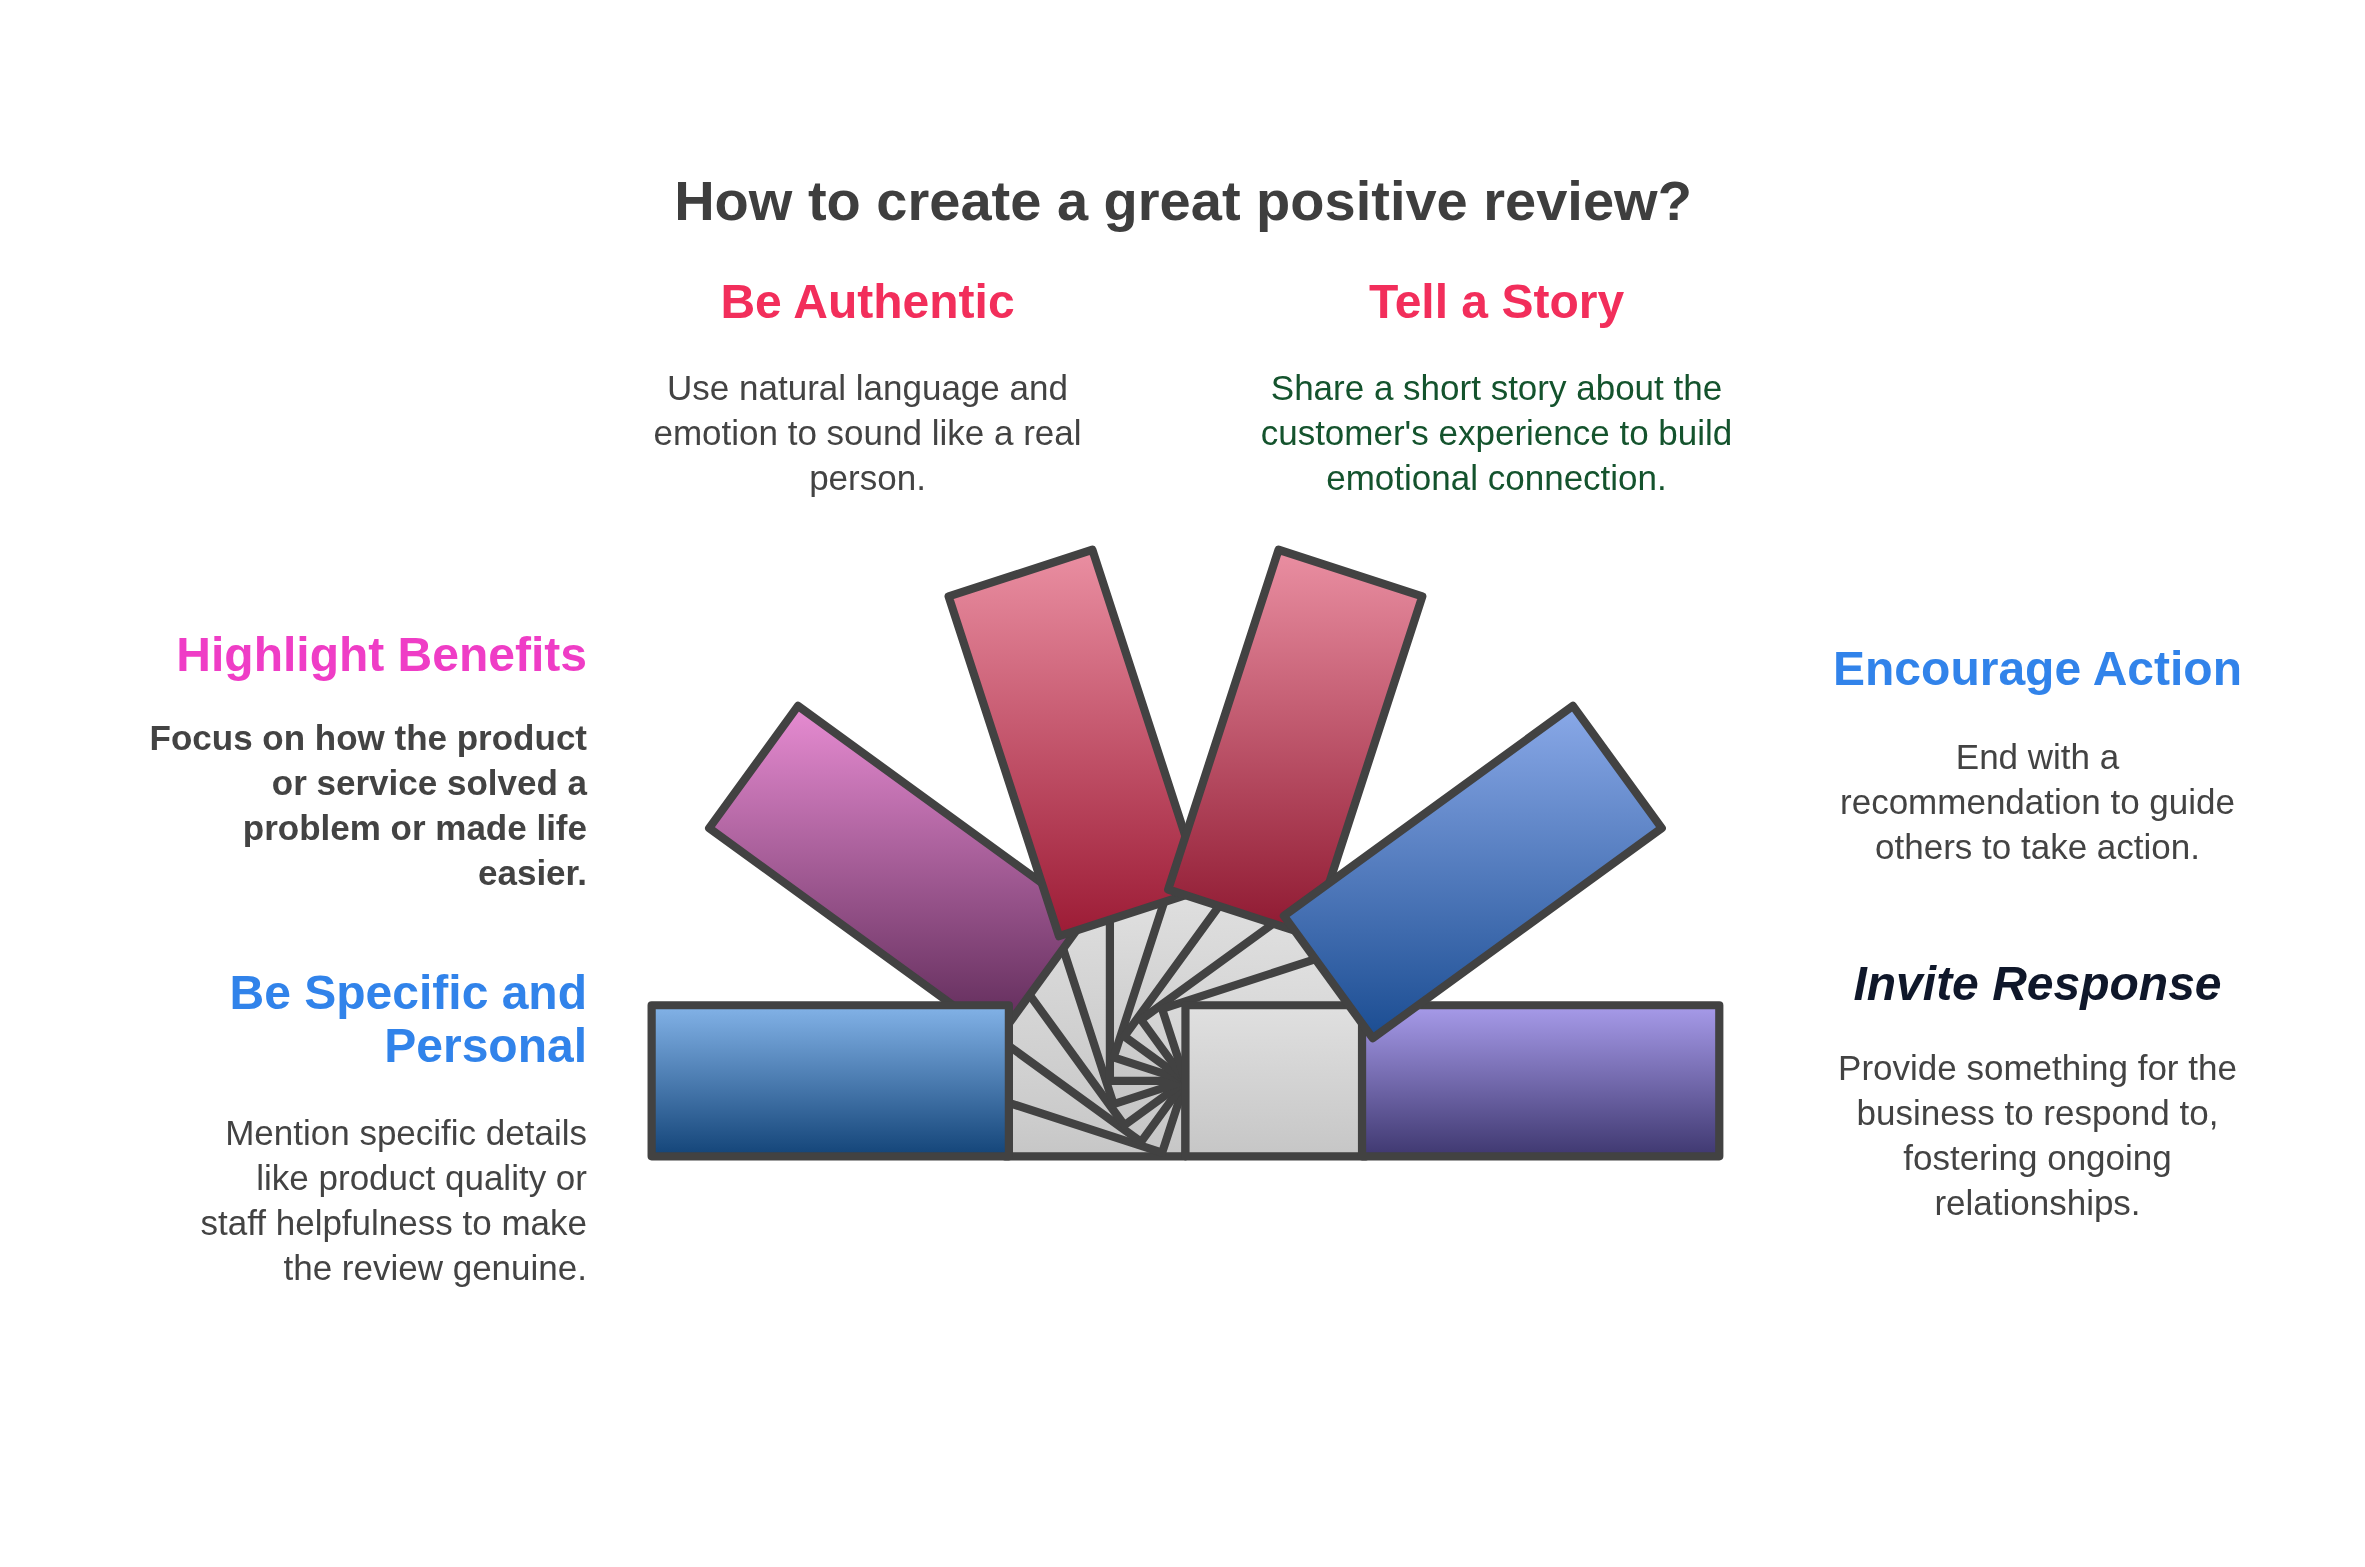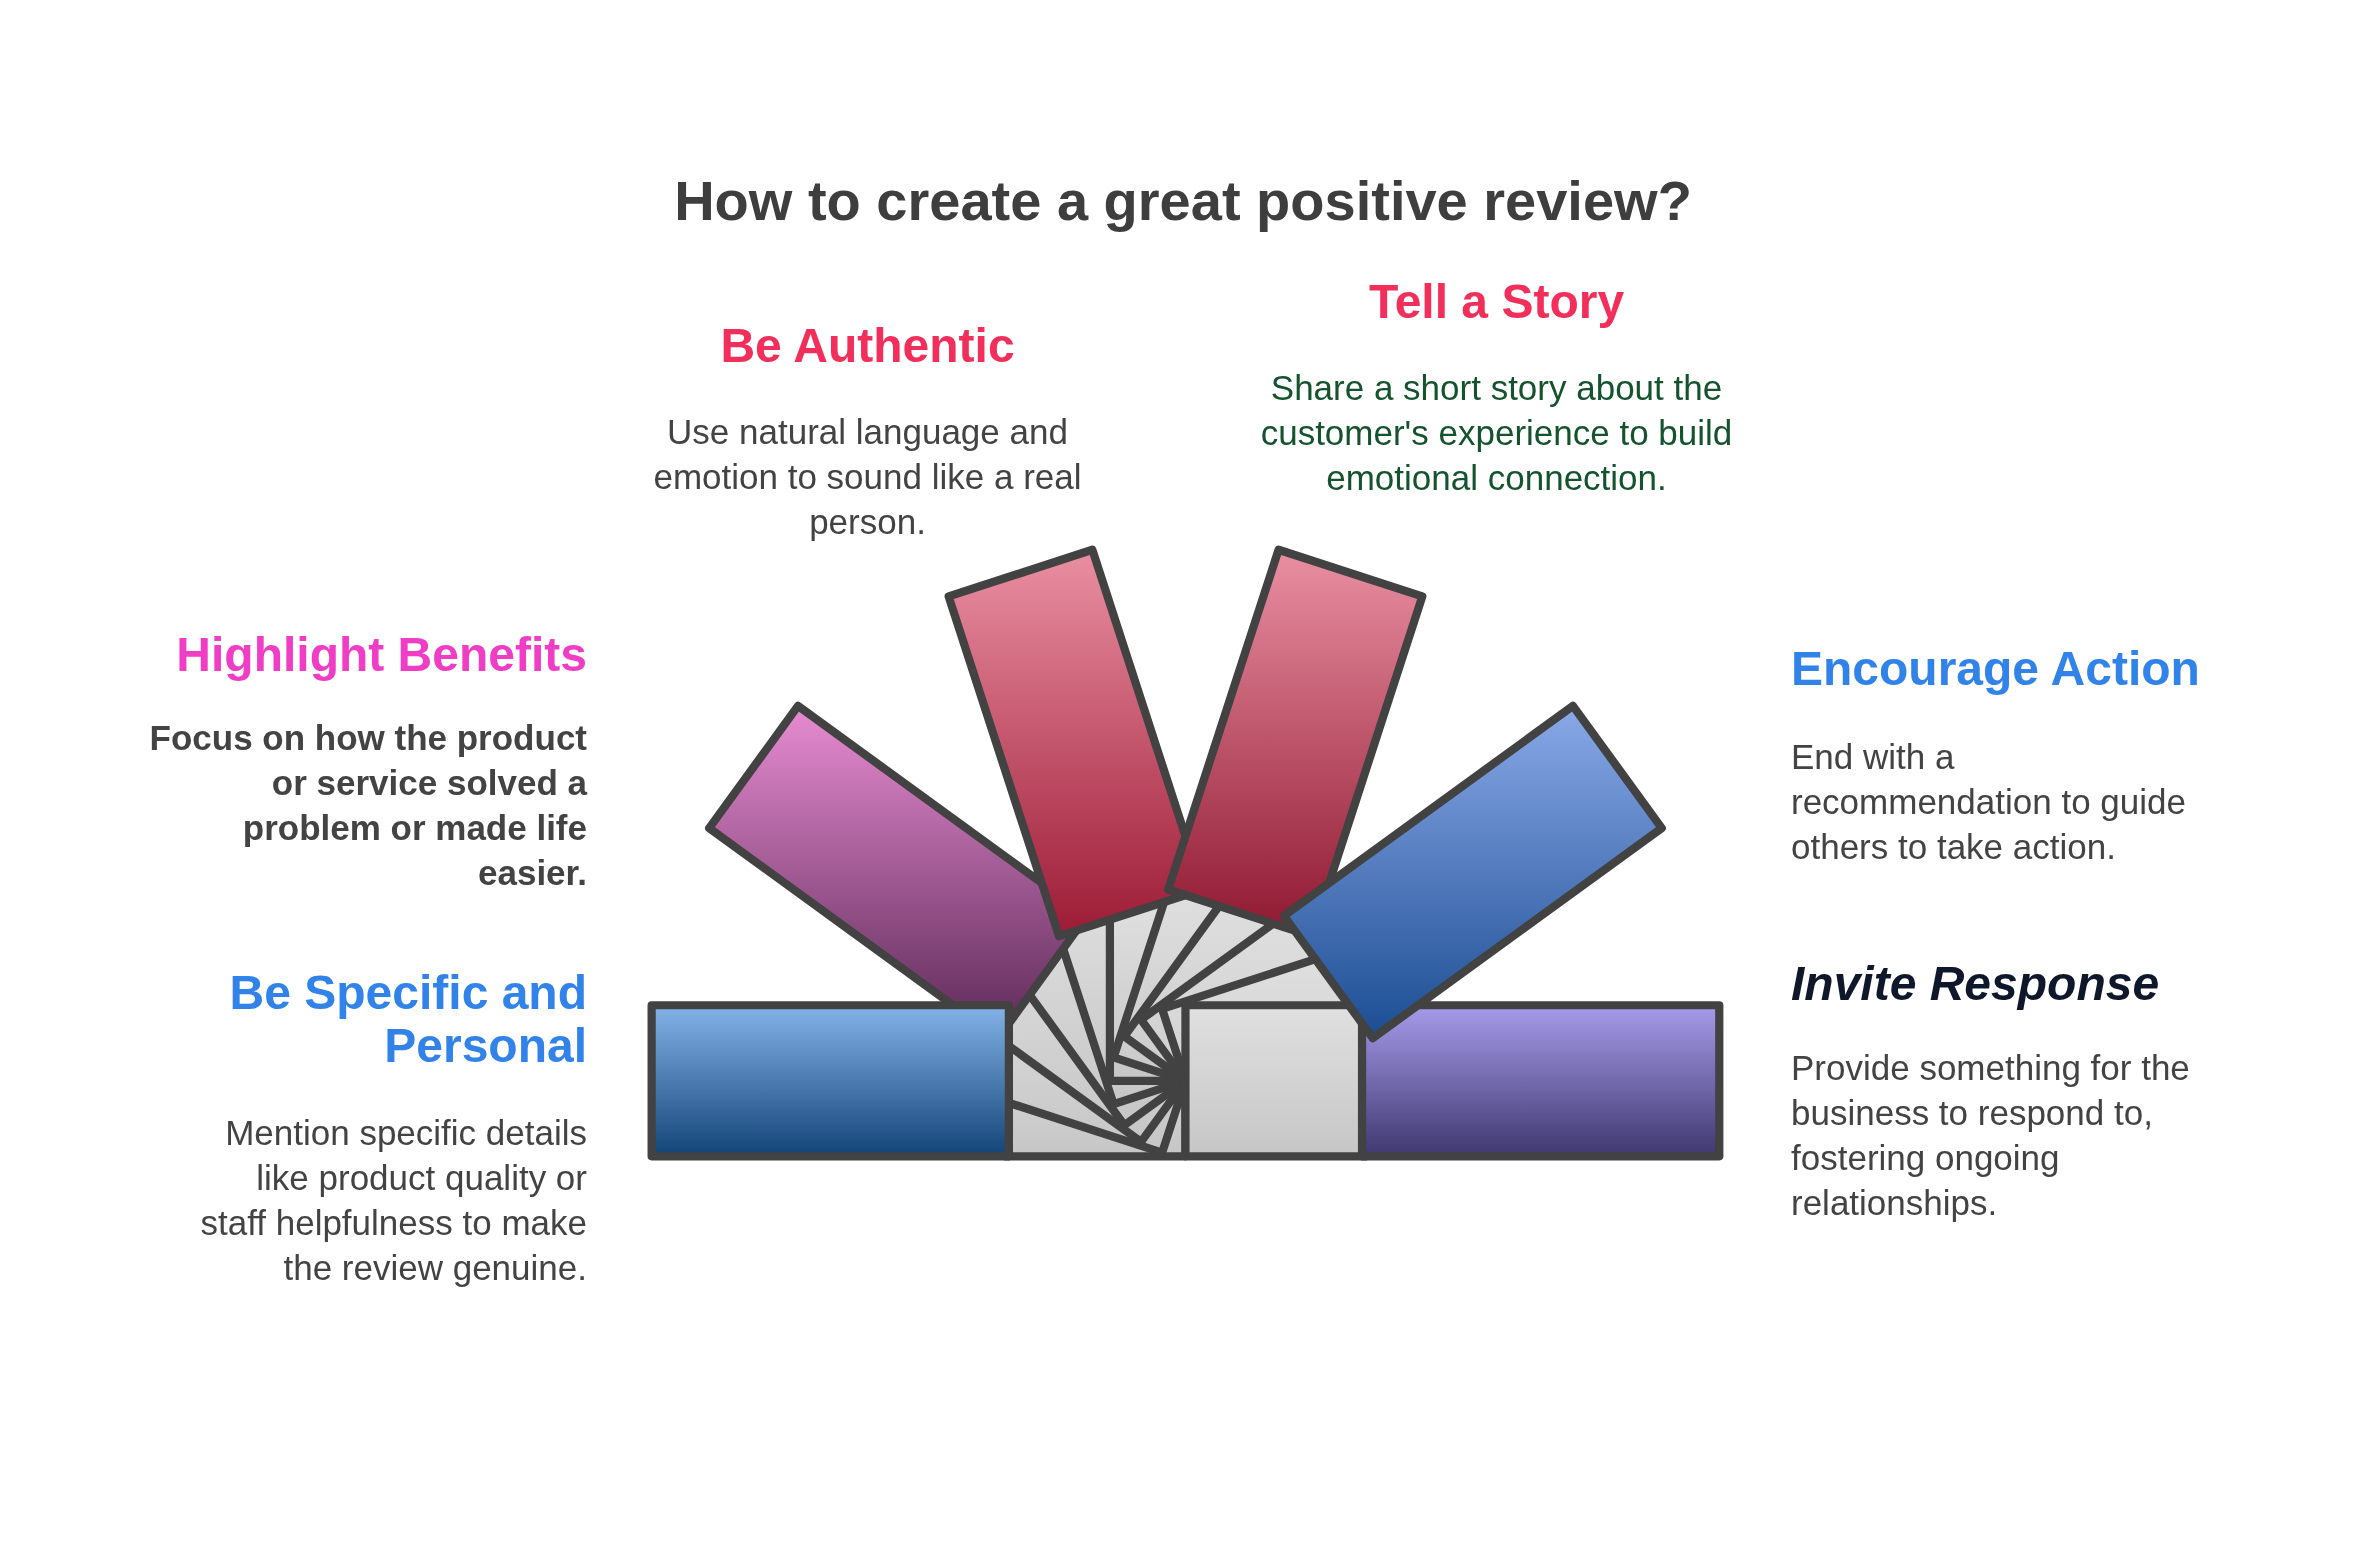--- a/index.html
+++ b/index.html
@@ -17,21 +17,21 @@
   .section h2 {
     margin: 0; font-size: 48px; font-weight: bold; line-height: 53px;
     white-space: pre-line;
   }
   .section .body {
     margin: 0; font-size: 35px; line-height: 45px; color: #434343;
     white-space: pre-line;
   }
   .align-center { text-align: center; }
   .align-right  { text-align: right; }
-  .align-left   { text-align: left; }
+  .align-left   { text-align: center; }
 
   #sec-be-authentic       { left: 621px;  top: 275px;  width: 493px; }
   #sec-be-authentic .body { margin-top: 37px; }
   #sec-tell-a-story       { left: 1242px; top: 275px;  width: 509px; }
   #sec-tell-a-story .body { margin-top: 37px; }
   #sec-highlight-benefits       { left: 127px; top: 628px; width: 460px; }
   #sec-highlight-benefits .body { margin-top: 34px; font-weight: bold; }
   #sec-be-specific              { left: 127px; top: 931px; width: 460px; margin-top: 35px; }
   #sec-be-specific .body        { margin-top: 38px; }
   #sec-encourage-action         { left: 1791px; top: 642px; width: 493px; }
@@ -88,21 +88,21 @@
     <polygon points="1443,1224 1663,1224 1663,1408 1443,1408" fill="url(#g-gray)" stroke="#424242" stroke-width="10" stroke-linejoin="round"></polygon>
     <polygon points="1214.9851029984789,1264.0557342396132 863.0627104453766,1008.3691494923875 971.2151968671918,859.5100225273972 1323.1375894202938,1115.1966072746231" fill="url(#g-magenta)" stroke="#424242" stroke-width="10" stroke-linejoin="round"></polygon>
     <polygon points="1658,1224 2093,1224 2093,1408 1658,1408" fill="url(#g-purple)" stroke="#424242" stroke-width="10" stroke-linejoin="round"></polygon>
     <polygon points="1289.0641467102323,1139.9524124790373 1154.64175415713,726.2428278906453 1329.6361531554385,669.383700925655 1464.0585457085404,1083.0932855140468" fill="url(#g-red)" stroke="#424242" stroke-width="10" stroke-linejoin="round"></polygon>
     <polygon points="1421.9414542914596,1083.0932855140468 1556.3638468445617,669.383700925655 1731.3582458428698,726.2428278906453 1596.9358532897677,1139.9524124790373" fill="url(#g-red2)" stroke="#424242" stroke-width="10" stroke-linejoin="round"></polygon>
     <polygon points="1562.8624105797062,1115.196607274623 1914.7848031328083,859.5100225273974 2022.9372895546232,1008.3691494923877 1671.0148970015211,1264.0557342396135" fill="url(#g-blue2)" stroke="#424242" stroke-width="10" stroke-linejoin="round"></polygon>
     <polygon points="1228,1408 793,1408 793,1224 1228,1224" fill="url(#g-blue)" stroke="#424242" stroke-width="10" stroke-linejoin="round"></polygon>
   </svg>
 
 <div class="section align-center" id="sec-be-authentic">
-  <h2 style="color: rgb(242, 46, 91); margin-top: 44px;">Be Authentic</h2>
+  <h2 style="color: rgb(242, 46, 91);">Be Authentic</h2>
   <p class="body" style="color: rgb(67, 67, 67);">Use natural language and
 emotion to sound like a real
 person.</p>
 </div>
 
 <div class="section align-center" id="sec-tell-a-story">
   <h2 style="color: rgb(242, 46, 91);">Tell a Story</h2>
   <p class="body" style="color: #14532d;">Share a short story about the
 customer's experience to build
 emotional connection.</p>

